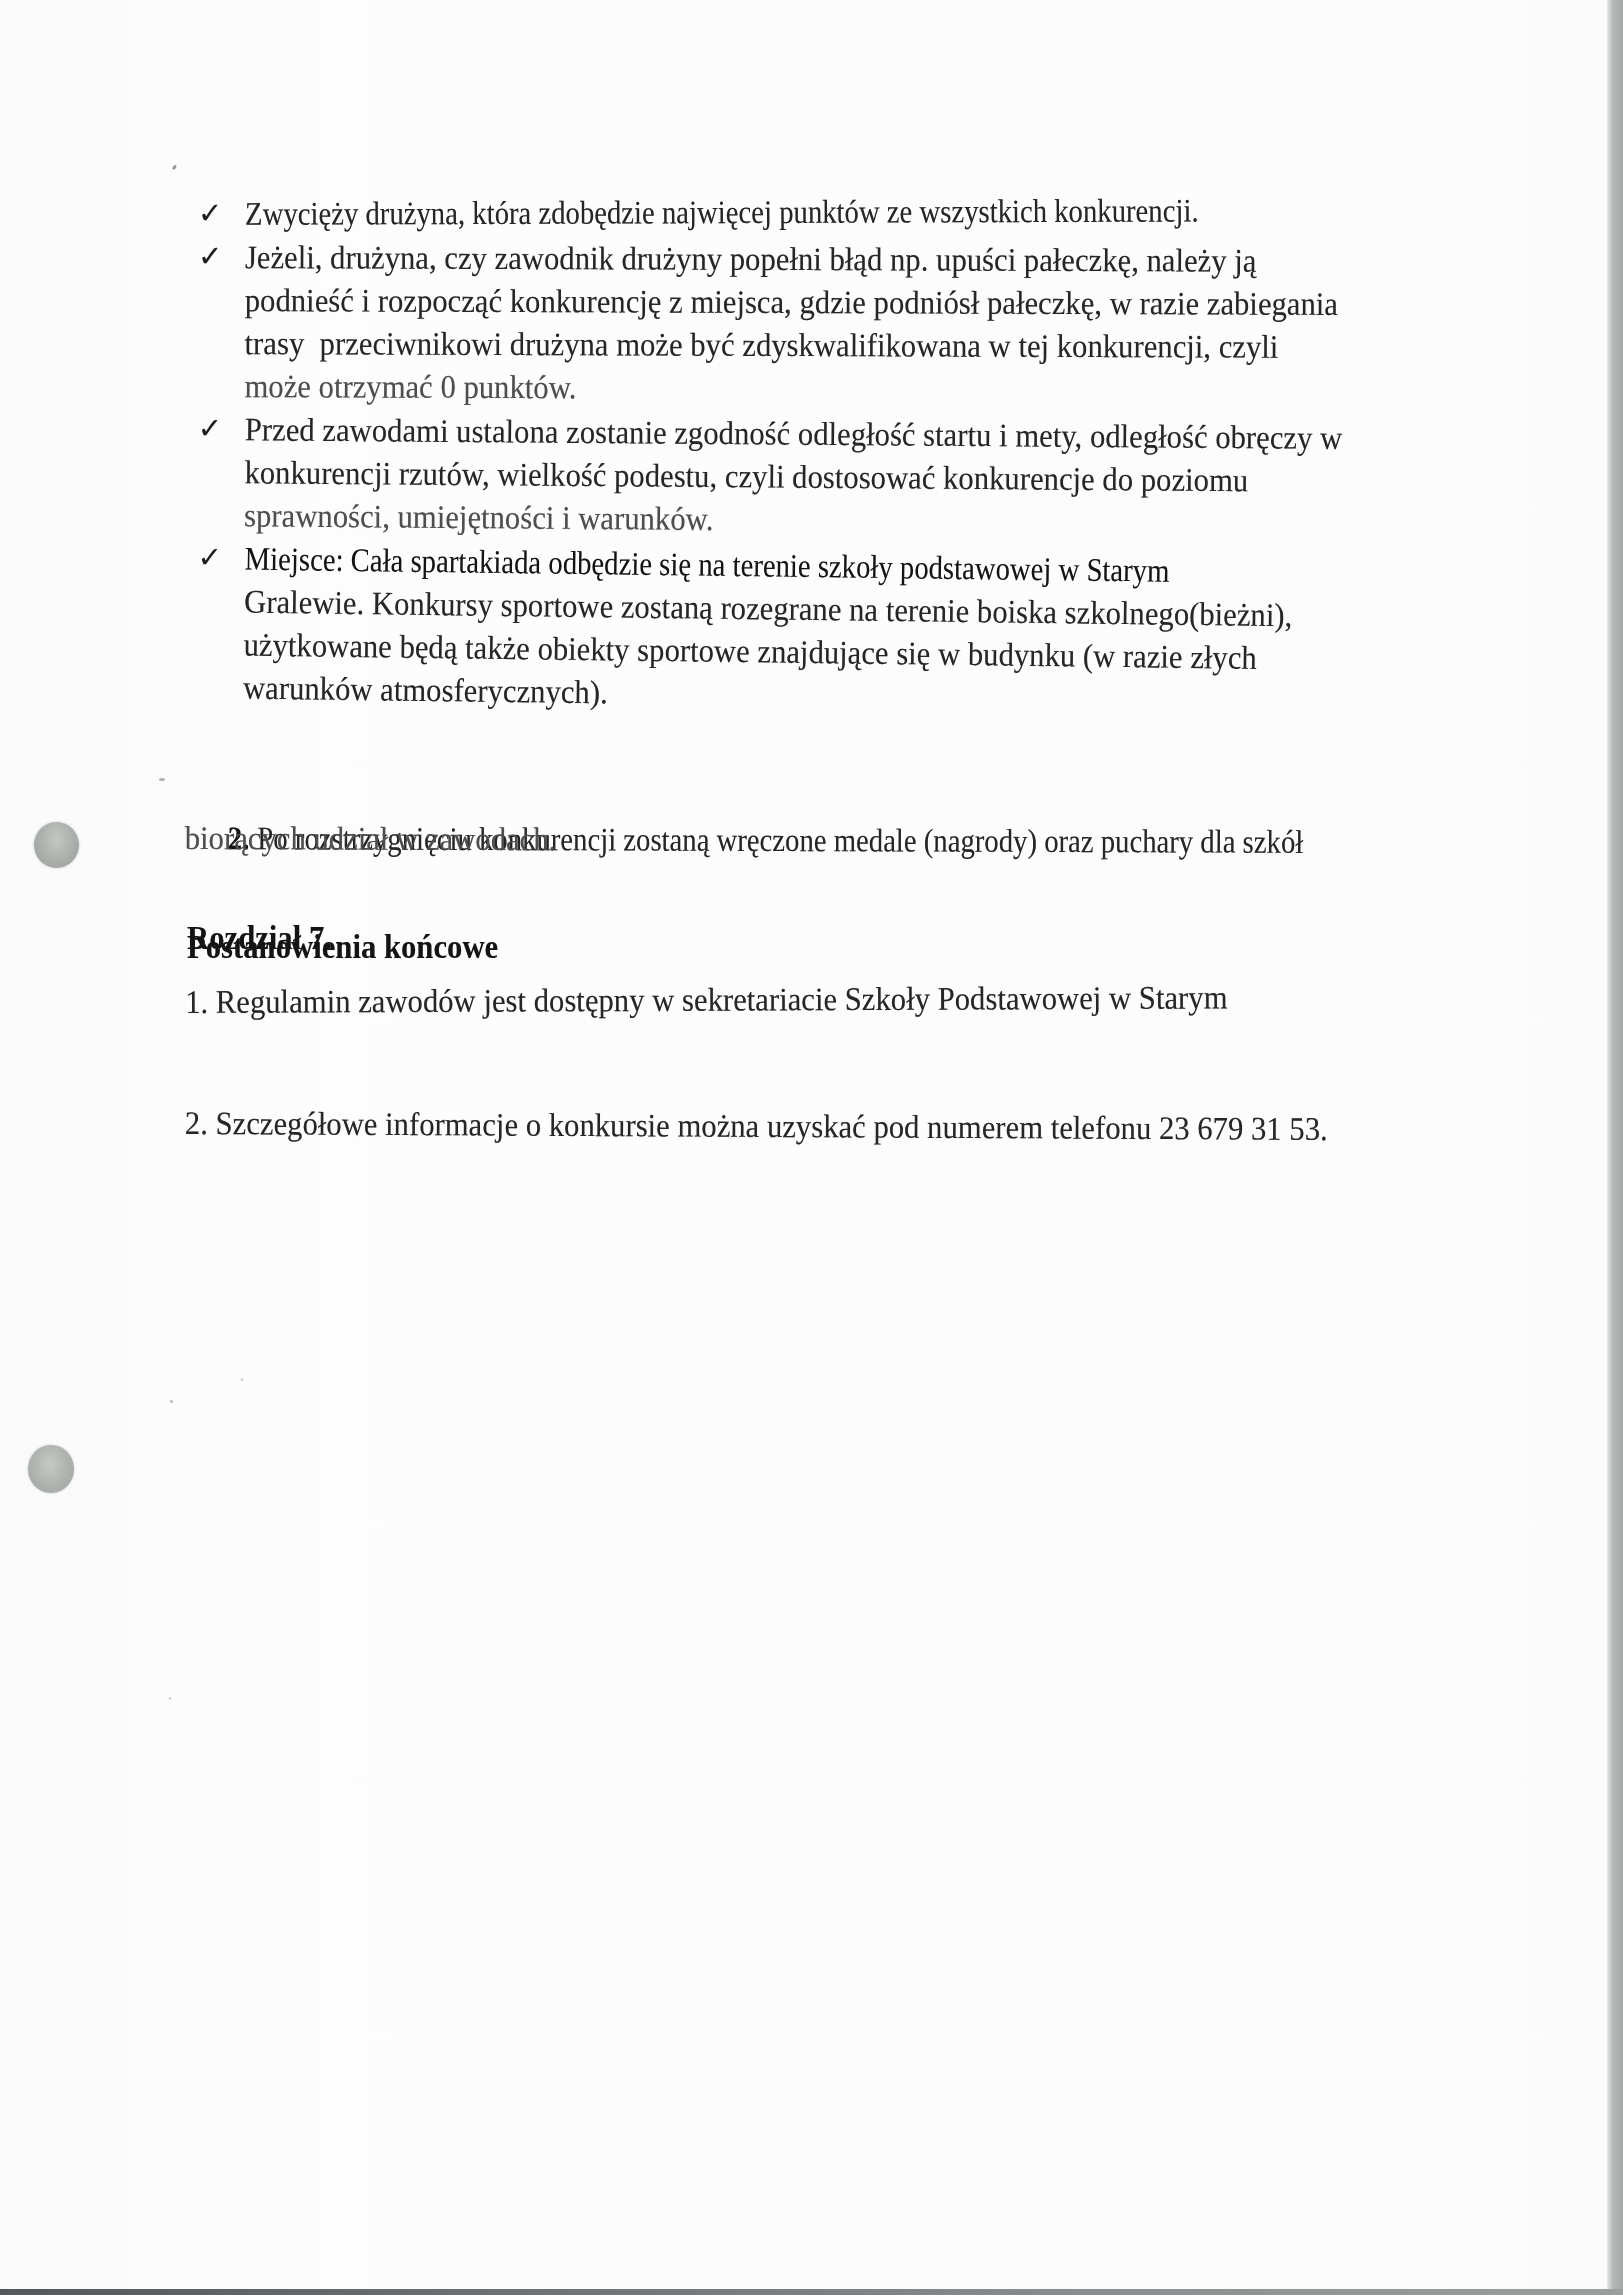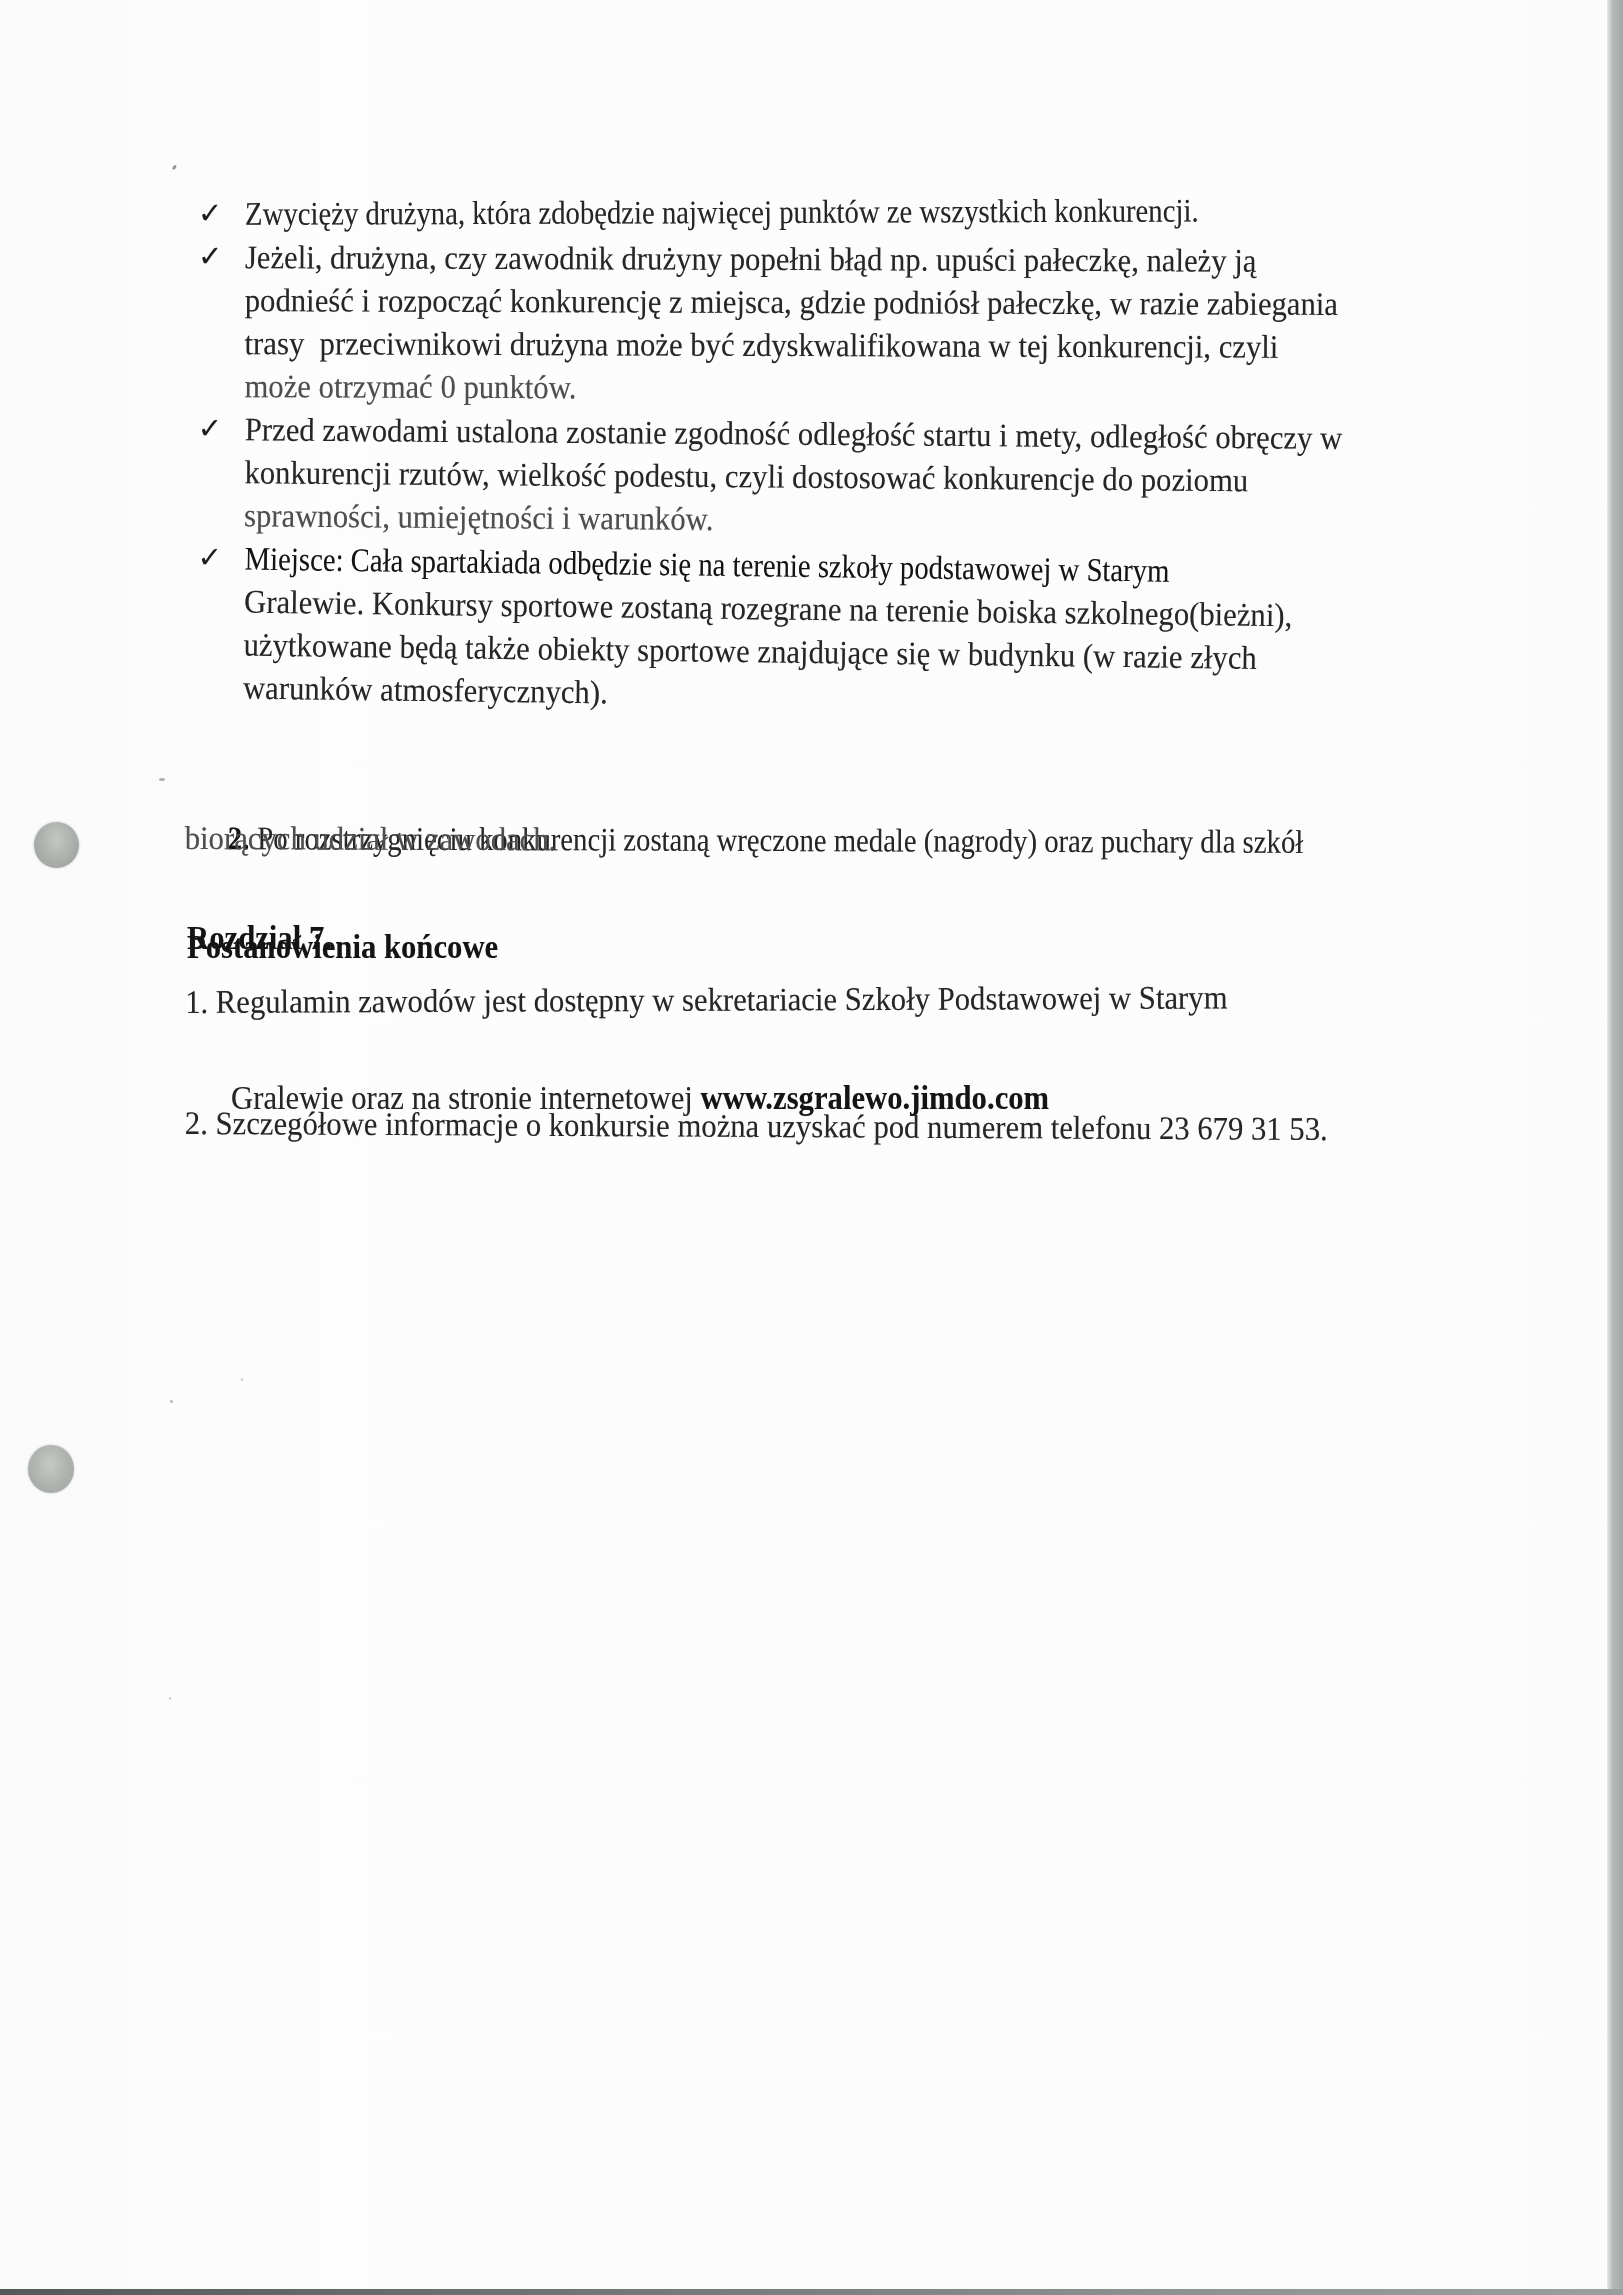--- a/index.html
+++ b/index.html
@@ -110,24 +110,19 @@
     <div class="ln bold dark">Rozdział 7.</div>
   </div>
 
   <div class="tx h-post">
     <div class="ln bold dark">Postanowienia końcowe</div>
   </div>
 
   <div class="tx f1a">
     <div class="ln">1. Regulamin zawodów jest dostępny w sekretariacie Szkoły Podstawowej w Starym</div>
   </div>
-  <div class="tx f1b">
-    <div class="ln">
-      <span>Gralewie oraz na stronie internetowej </span><span class="bold dark">www.zsgralewo.jimdo.com</span>
-    </div>
-  </div>
 
   <div class="tx f2a">
     <div class="ln">2. Szczegółowe informacje o konkursie można uzyskać pod numerem telefonu 23 679 31 53.</div>
   </div>
 
 </div>
 
 
 </body></html>

